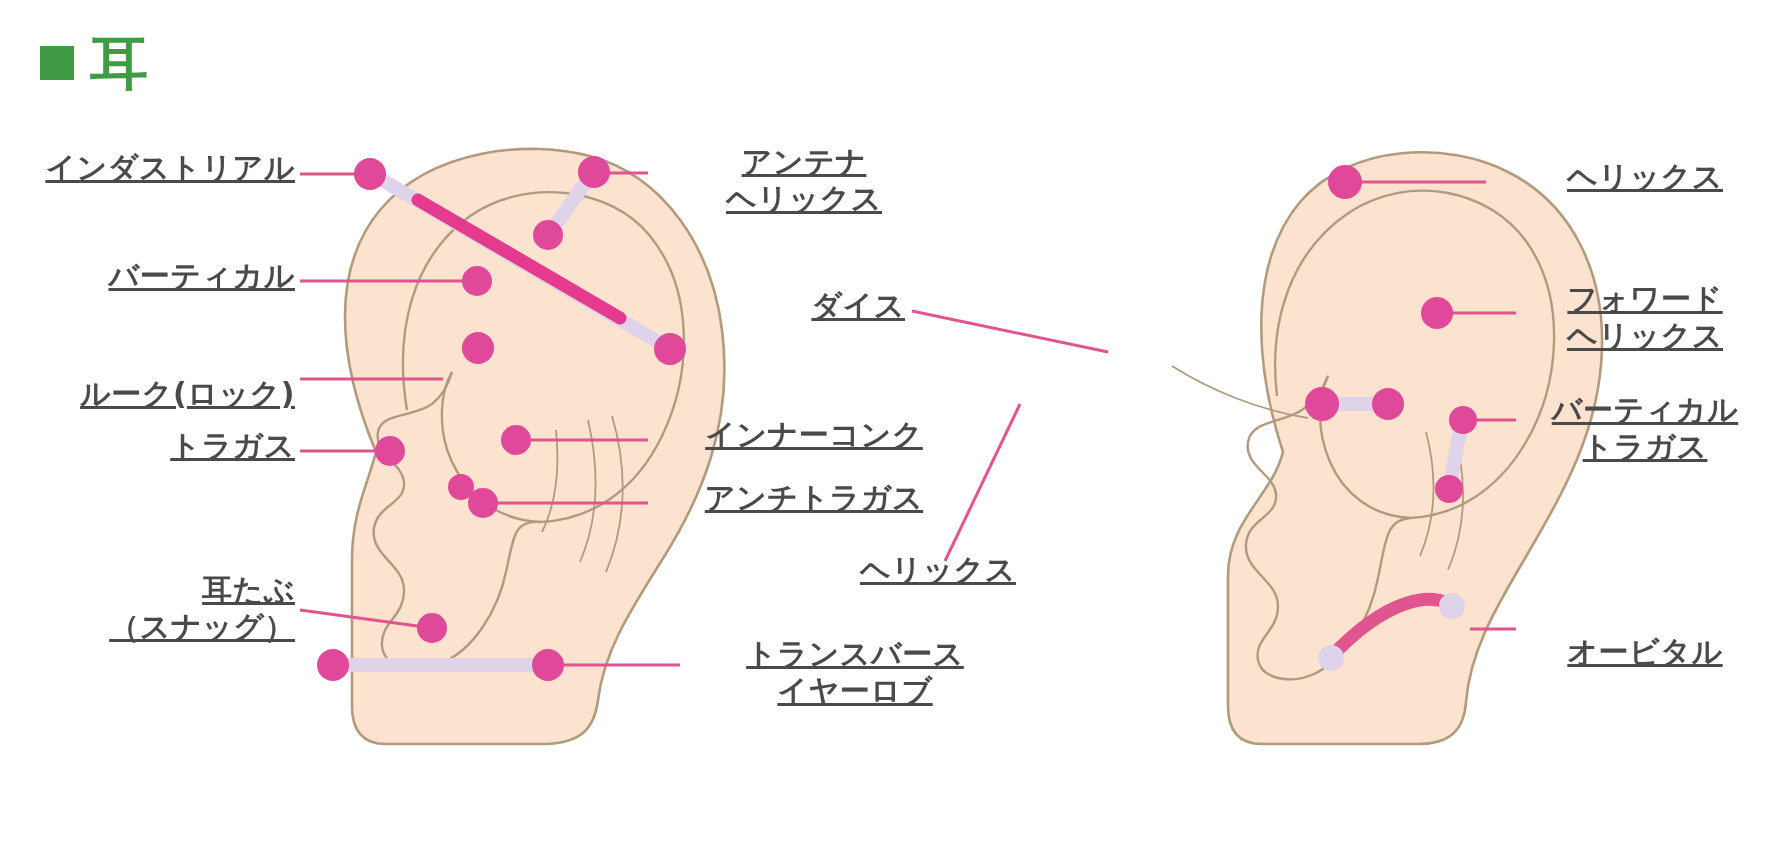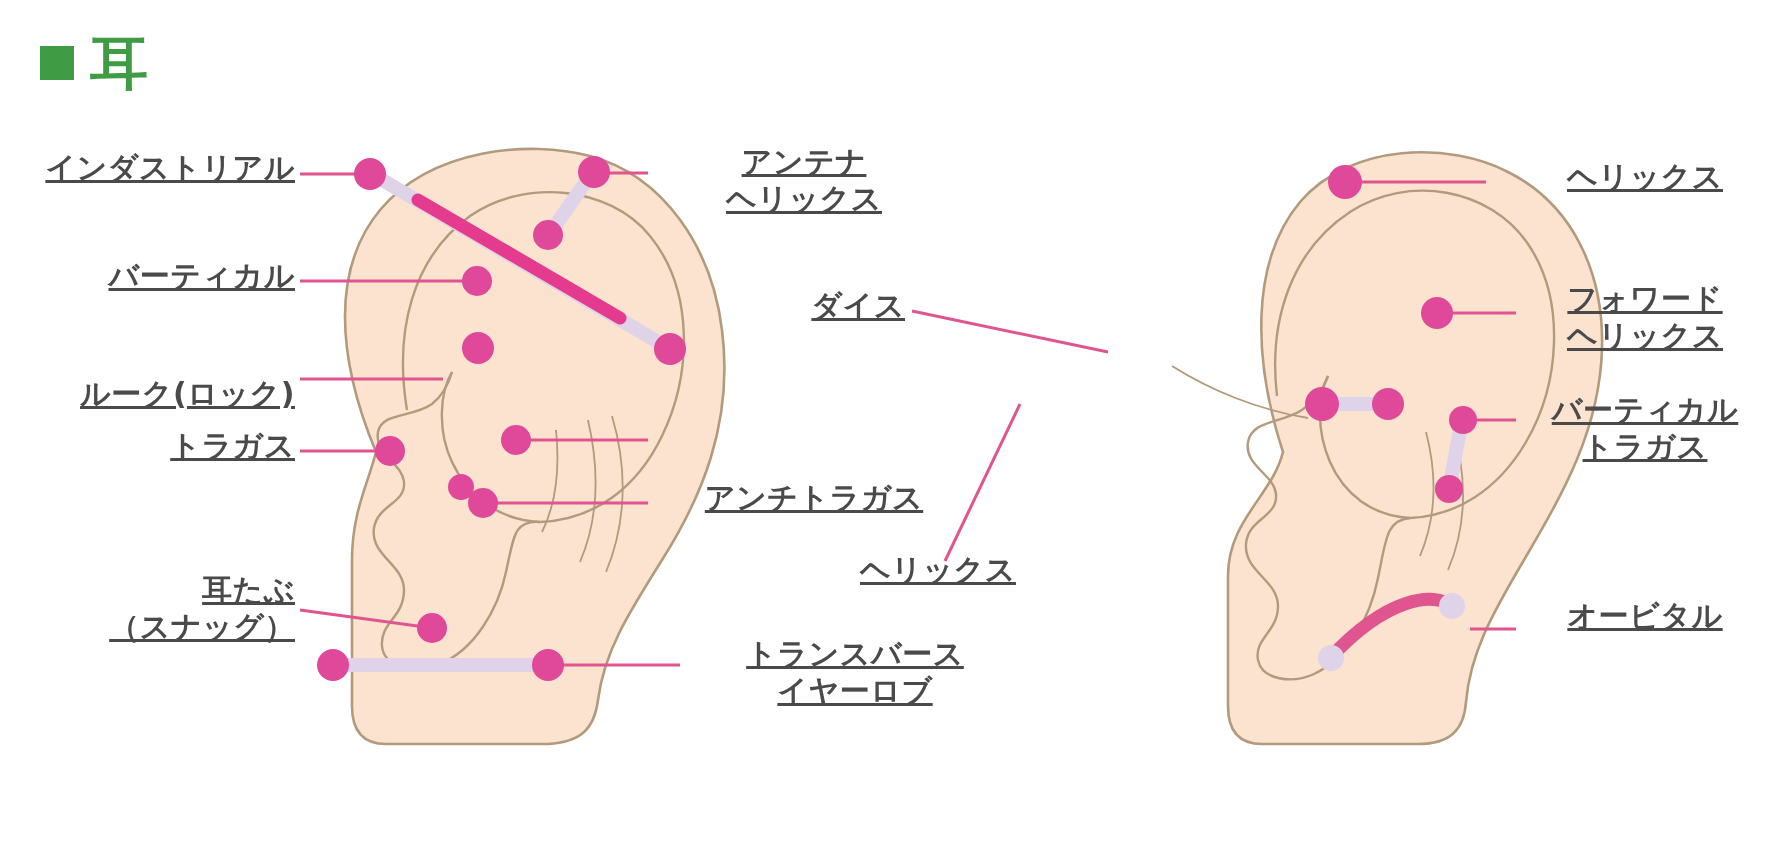--- a/index.html
+++ b/index.html
@@ -207,33 +207,34 @@
   <div class="lbl r" style="left:10px;top:356px;width:285px;margin-top:20px;">ルーク(ロック)</div>
 
   <div class="lbl r" style="left:10px;top:428px;width:285px;">トラガス</div>
 
   <div class="lbl r" style="left:0px;top:572px;width:295px;">耳たぶ
 （スナッグ）</div>
 
   <div class="lbl l" style="left:654px;top:144px;width:300px;">アンテナ
 ヘリックス</div>
 
+  <div class="lbl l" style="left:654px;top:417px;width:320px;">インナーコンク</div>
 
   <div class="lbl l" style="left:654px;top:480px;width:320px;">アンチトラガス</div>
 
   <div class="lbl l" style="left:690px;top:636px;width:330px;">トランスバース
 イヤーロブ</div>
 
   <div class="lbl l" style="left:1520px;top:159px;width:250px;">ヘリックス</div>
 
   <div class="lbl l" style="left:1520px;top:281px;width:250px;">フォワード
 ヘリックス</div>
 
   <div class="lbl l" style="left:1520px;top:392px;width:250px;">バーティカル
 トラガス</div>
 
-  <div class="lbl l" style="left:1520px;top:598px;width:250px;">オービタル</div>
+  <div class="lbl l" style="left:1520px;top:634px;width:250px;">オービタル</div>
 
   <div class="lbl r" style="left:790px;top:288px;width:115px;">ダイス</div>
 
   <div class="lbl r" style="left:860px;top:552px;width:140px;">ヘリックス</div>
 
 </div>
 
 </body></html>

